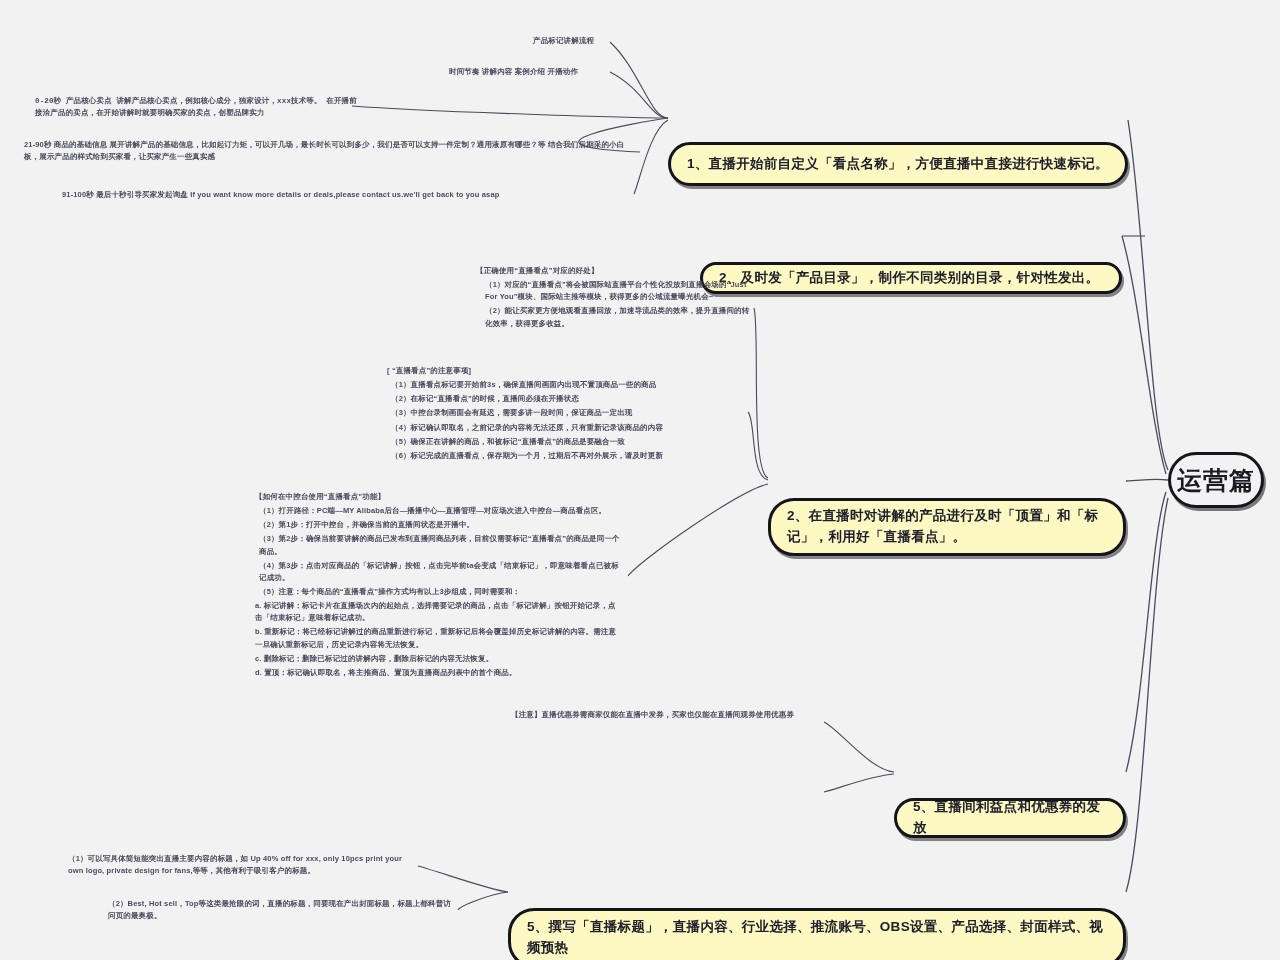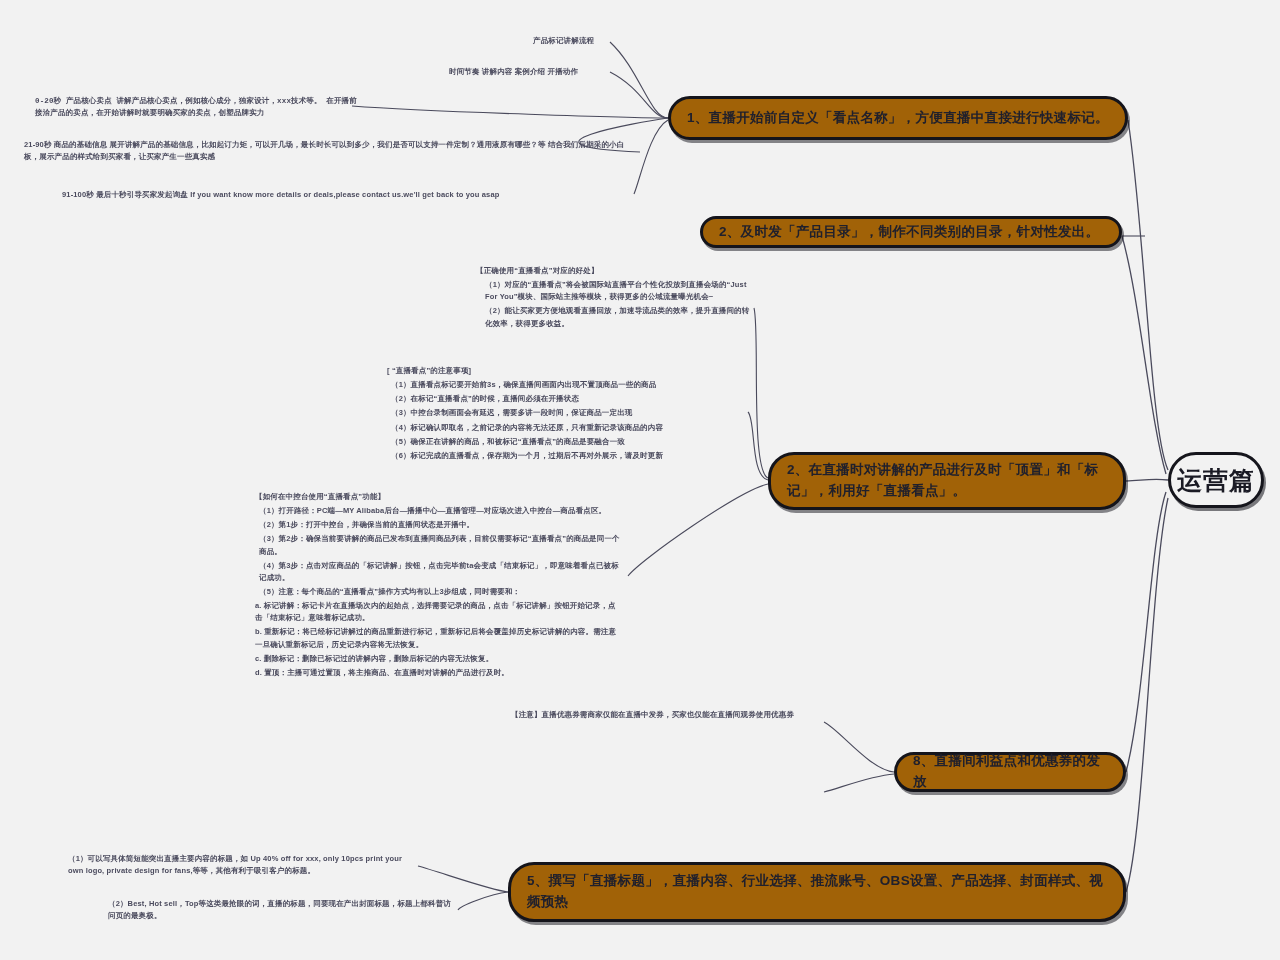--- a/index.html
+++ b/index.html
@@ -49,26 +49,27 @@
     font-weight: bold;
     letter-spacing: 1px;
     color: #1a1a24;
     white-space: nowrap;
   }
   
   .branch {
     position: absolute;
     border: 3px solid #14141b;
     border-radius: 26px;
-    background: #a16207;
+    background: #fef9c3;
     box-shadow: 2px 3px 0 rgba(20,20,28,0.5);
     display: flex;
     align-items: center;
     box-sizing: border-box;
     padding: 6px 16px;
+    margin-top: 46px;
   }
   .branch .label {
     font-size: 13.5px;
     font-weight: bold;
     line-height: 1.55;
     color: #20202c;
     letter-spacing: 0.3px;
   }
   #branch-1 { left: 668px;  top: 96px;  width: 460px; height: 44px; }
   #branch-2 { left: 700px;  top: 216px; width: 422px; height: 32px; }
@@ -144,21 +145,21 @@
   <div class="branch" id="branch-1">
     <span class="label">1、直播开始前自定义「看点名称」，方便直播中直接进行快速标记。</span>
   </div>
   <div class="branch" id="branch-2">
     <span class="label">2、及时发「产品目录」，制作不同类别的目录，针对性发出。</span>
   </div>
   <div class="branch" id="branch-3">
     <span class="label">2、在直播时对讲解的产品进行及时「顶置」和「标记」，利用好「直播看点」。</span>
   </div>
   <div class="branch" id="branch-4">
-    <span class="label">8、直播间利益点和优惠券的发放</span>
+    <span class="label">5、直播间利益点和优惠券的发放</span>
   </div>
   <div class="branch" id="branch-5">
     <span class="label">5、撰写「直播标题」，直播内容、行业选择、推流账号、OBS设置、产品选择、封面样式、视频预热</span>
   </div>
 
   <div class="leaf bold" id="leaf-flow-title">
     <p>产品标记讲解流程</p>
   </div>
 
   <div class="leaf bold" id="leaf-flow-cols">
@@ -196,21 +197,21 @@
   <div class="leaf bold" id="leaf-console">
     <p>【如何在中控台使用“直播看点”功能】</p>
     <p class="indent2">（1）打开路径：PC端—MY Alibaba后台—播播中心—直播管理—对应场次进入中控台—商品看点区。</p>
     <p class="indent2">（2）第1步：打开中控台，并确保当前的直播间状态是开播中。</p>
     <p class="indent2">（3）第2步：确保当前要讲解的商品已发布到直播间商品列表，目前仅需要标记“直播看点”的商品是同一个商品。</p>
     <p class="indent2">（4）第3步：点击对应商品的「标记讲解」按钮，点击完毕前ta会变成「结束标记」，即意味着看点已被标记成功。</p>
     <p class="indent2">（5）注意：每个商品的“直播看点”操作方式均有以上3步组成，同时需要和：</p>
     <p>a. 标记讲解：标记卡片在直播场次内的起始点，选择需要记录的商品，点击「标记讲解」按钮开始记录，点击「结束标记」意味着标记成功。</p>
     <p>b. 重新标记：将已经标记讲解过的商品重新进行标记，重新标记后将会覆盖掉历史标记讲解的内容。需注意一旦确认重新标记后，历史记录内容将无法恢复。</p>
     <p>c. 删除标记：删除已标记过的讲解内容，删除后标记的内容无法恢复。</p>
-    <p>d. 置顶：主播可通过置顶，将主推商品、在直播时对讲解的产品进行及时。</p>
+    <p>d. 置顶：标记确认即取名，将主推商品、置顶为直播商品列表中的首个商品。</p>
   </div>
 
   <div class="leaf bold" id="leaf-coupon-note">
     <p>【注意】直播优惠券需商家仅能在直播中发券，买家也仅能在直播间观券使用优惠券</p>
   </div>
 
 
   <div class="leaf bold" id="leaf-title-tips-1">
     <p>（1）可以写具体简短能突出直播主要内容的标题，如 Up 40% off for xxx, only 10pcs print your own logo, private design for fans,等等，其他有利于吸引客户的标题。</p>
   </div>

